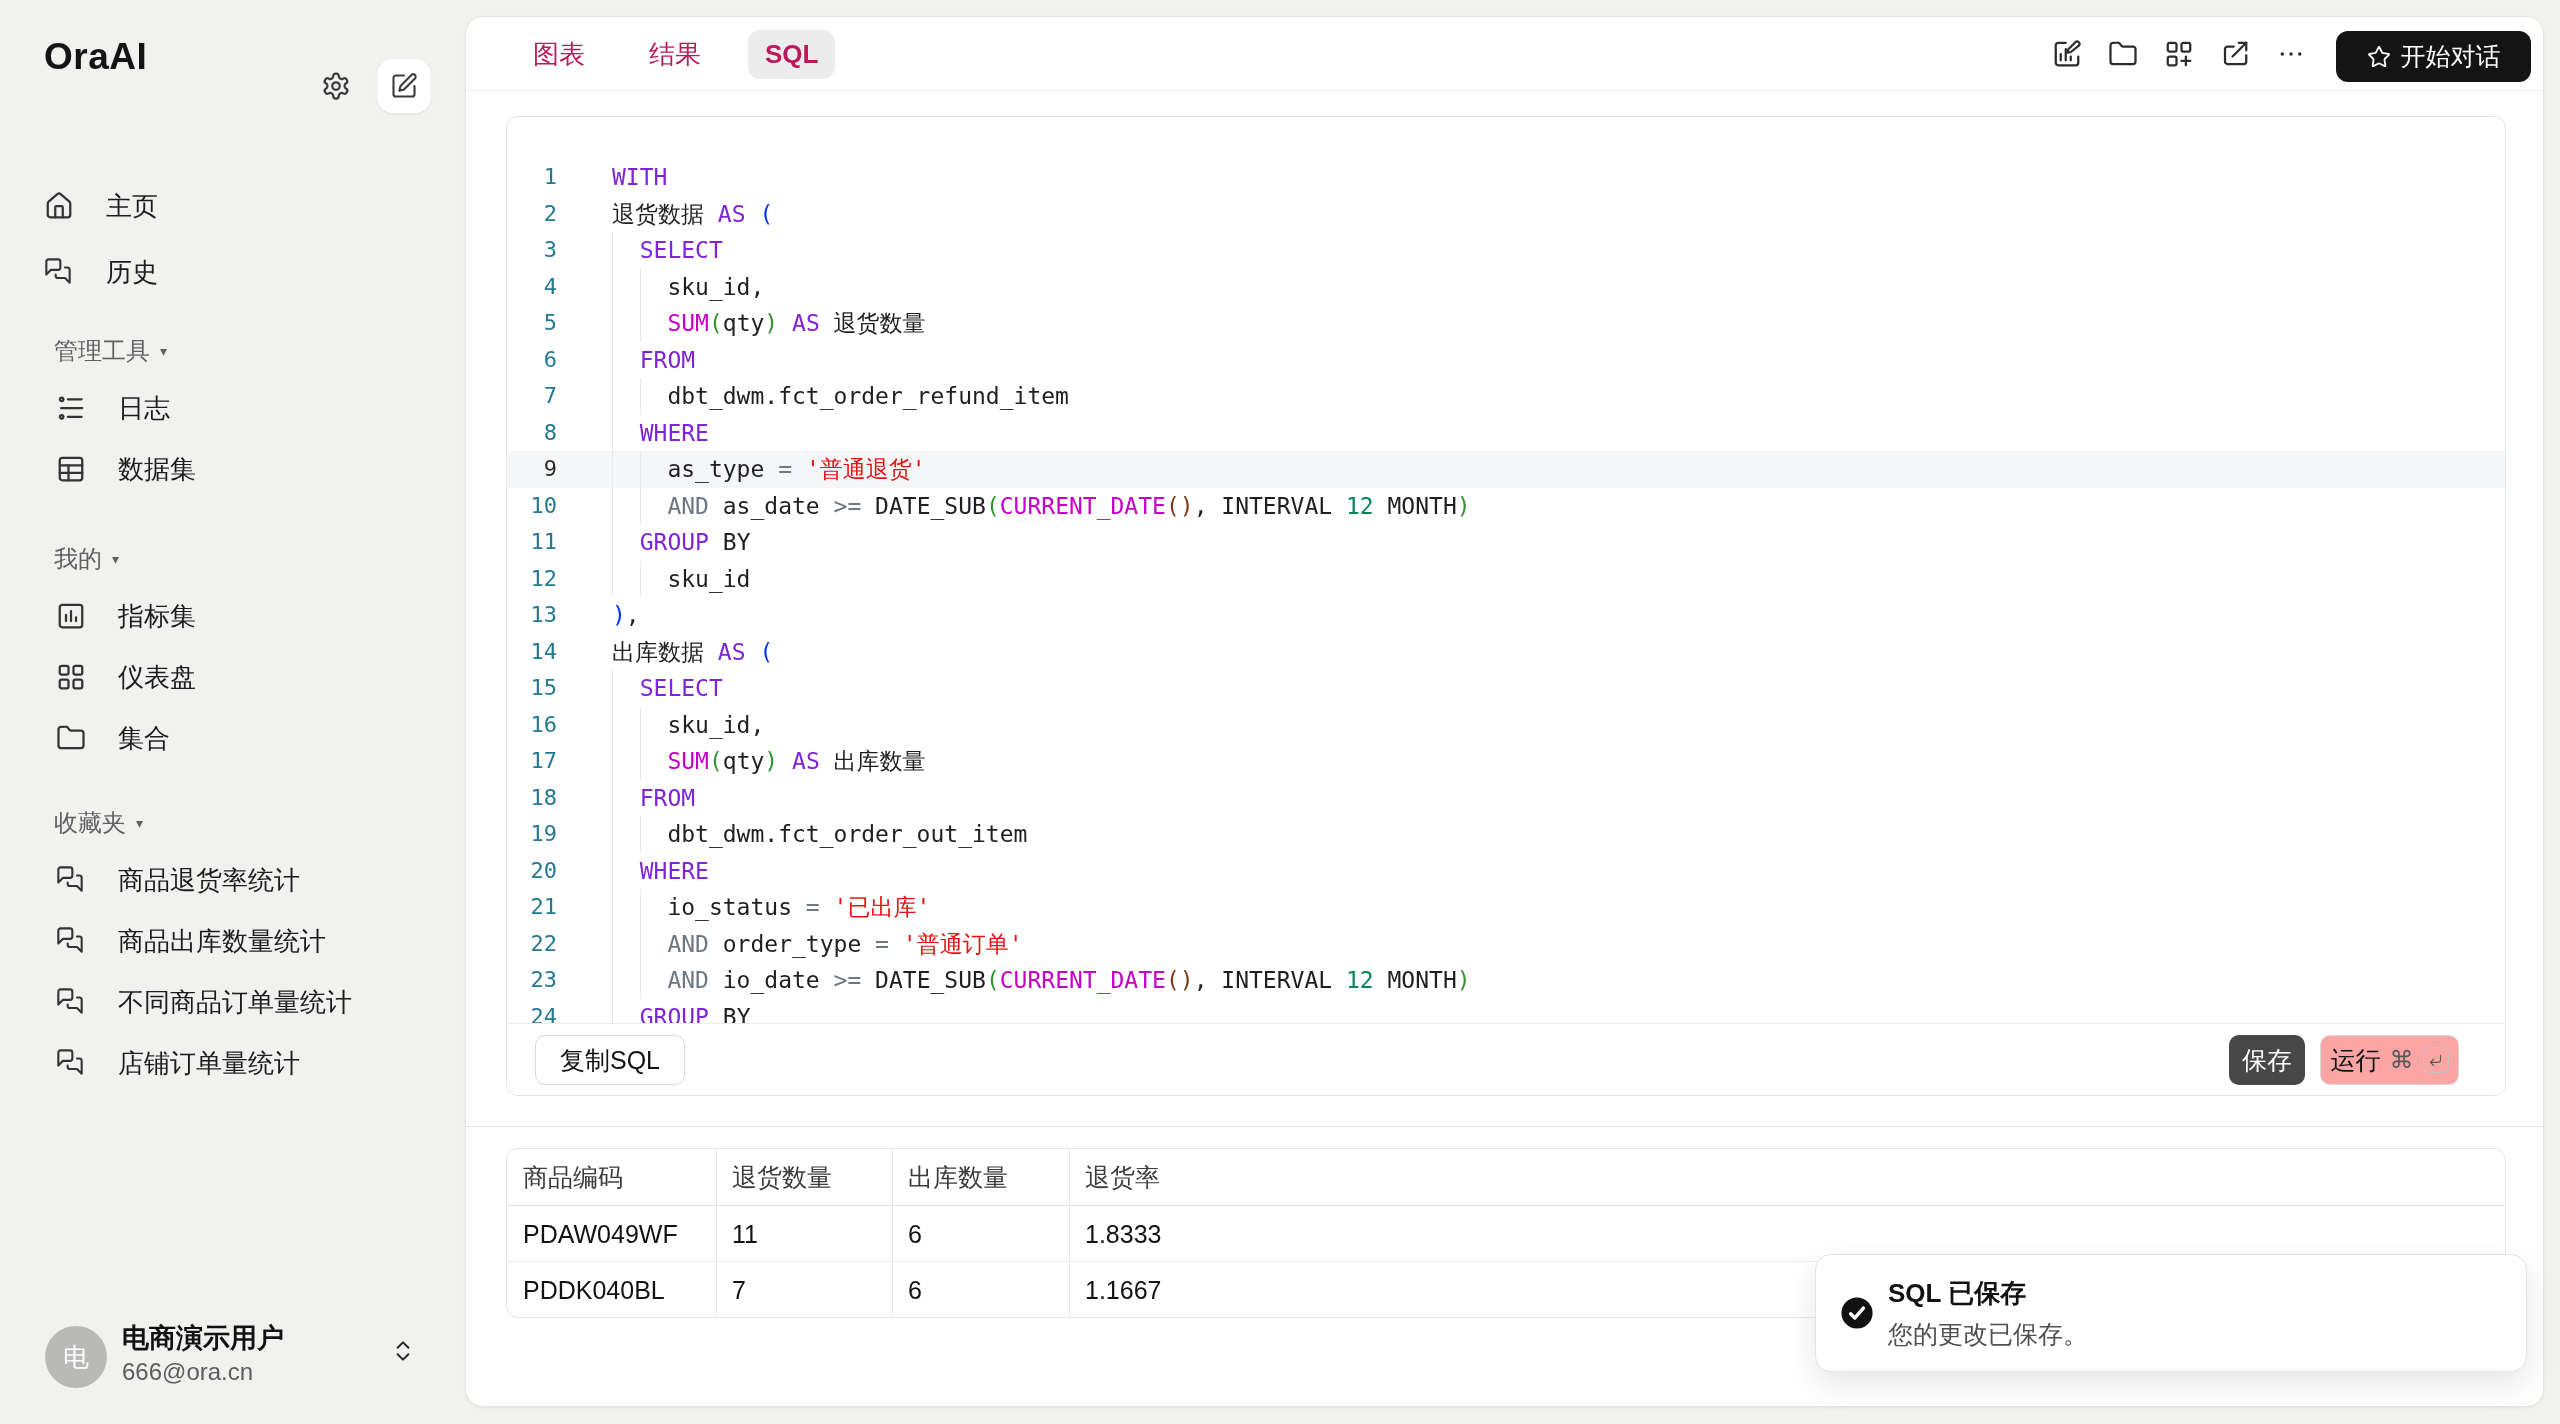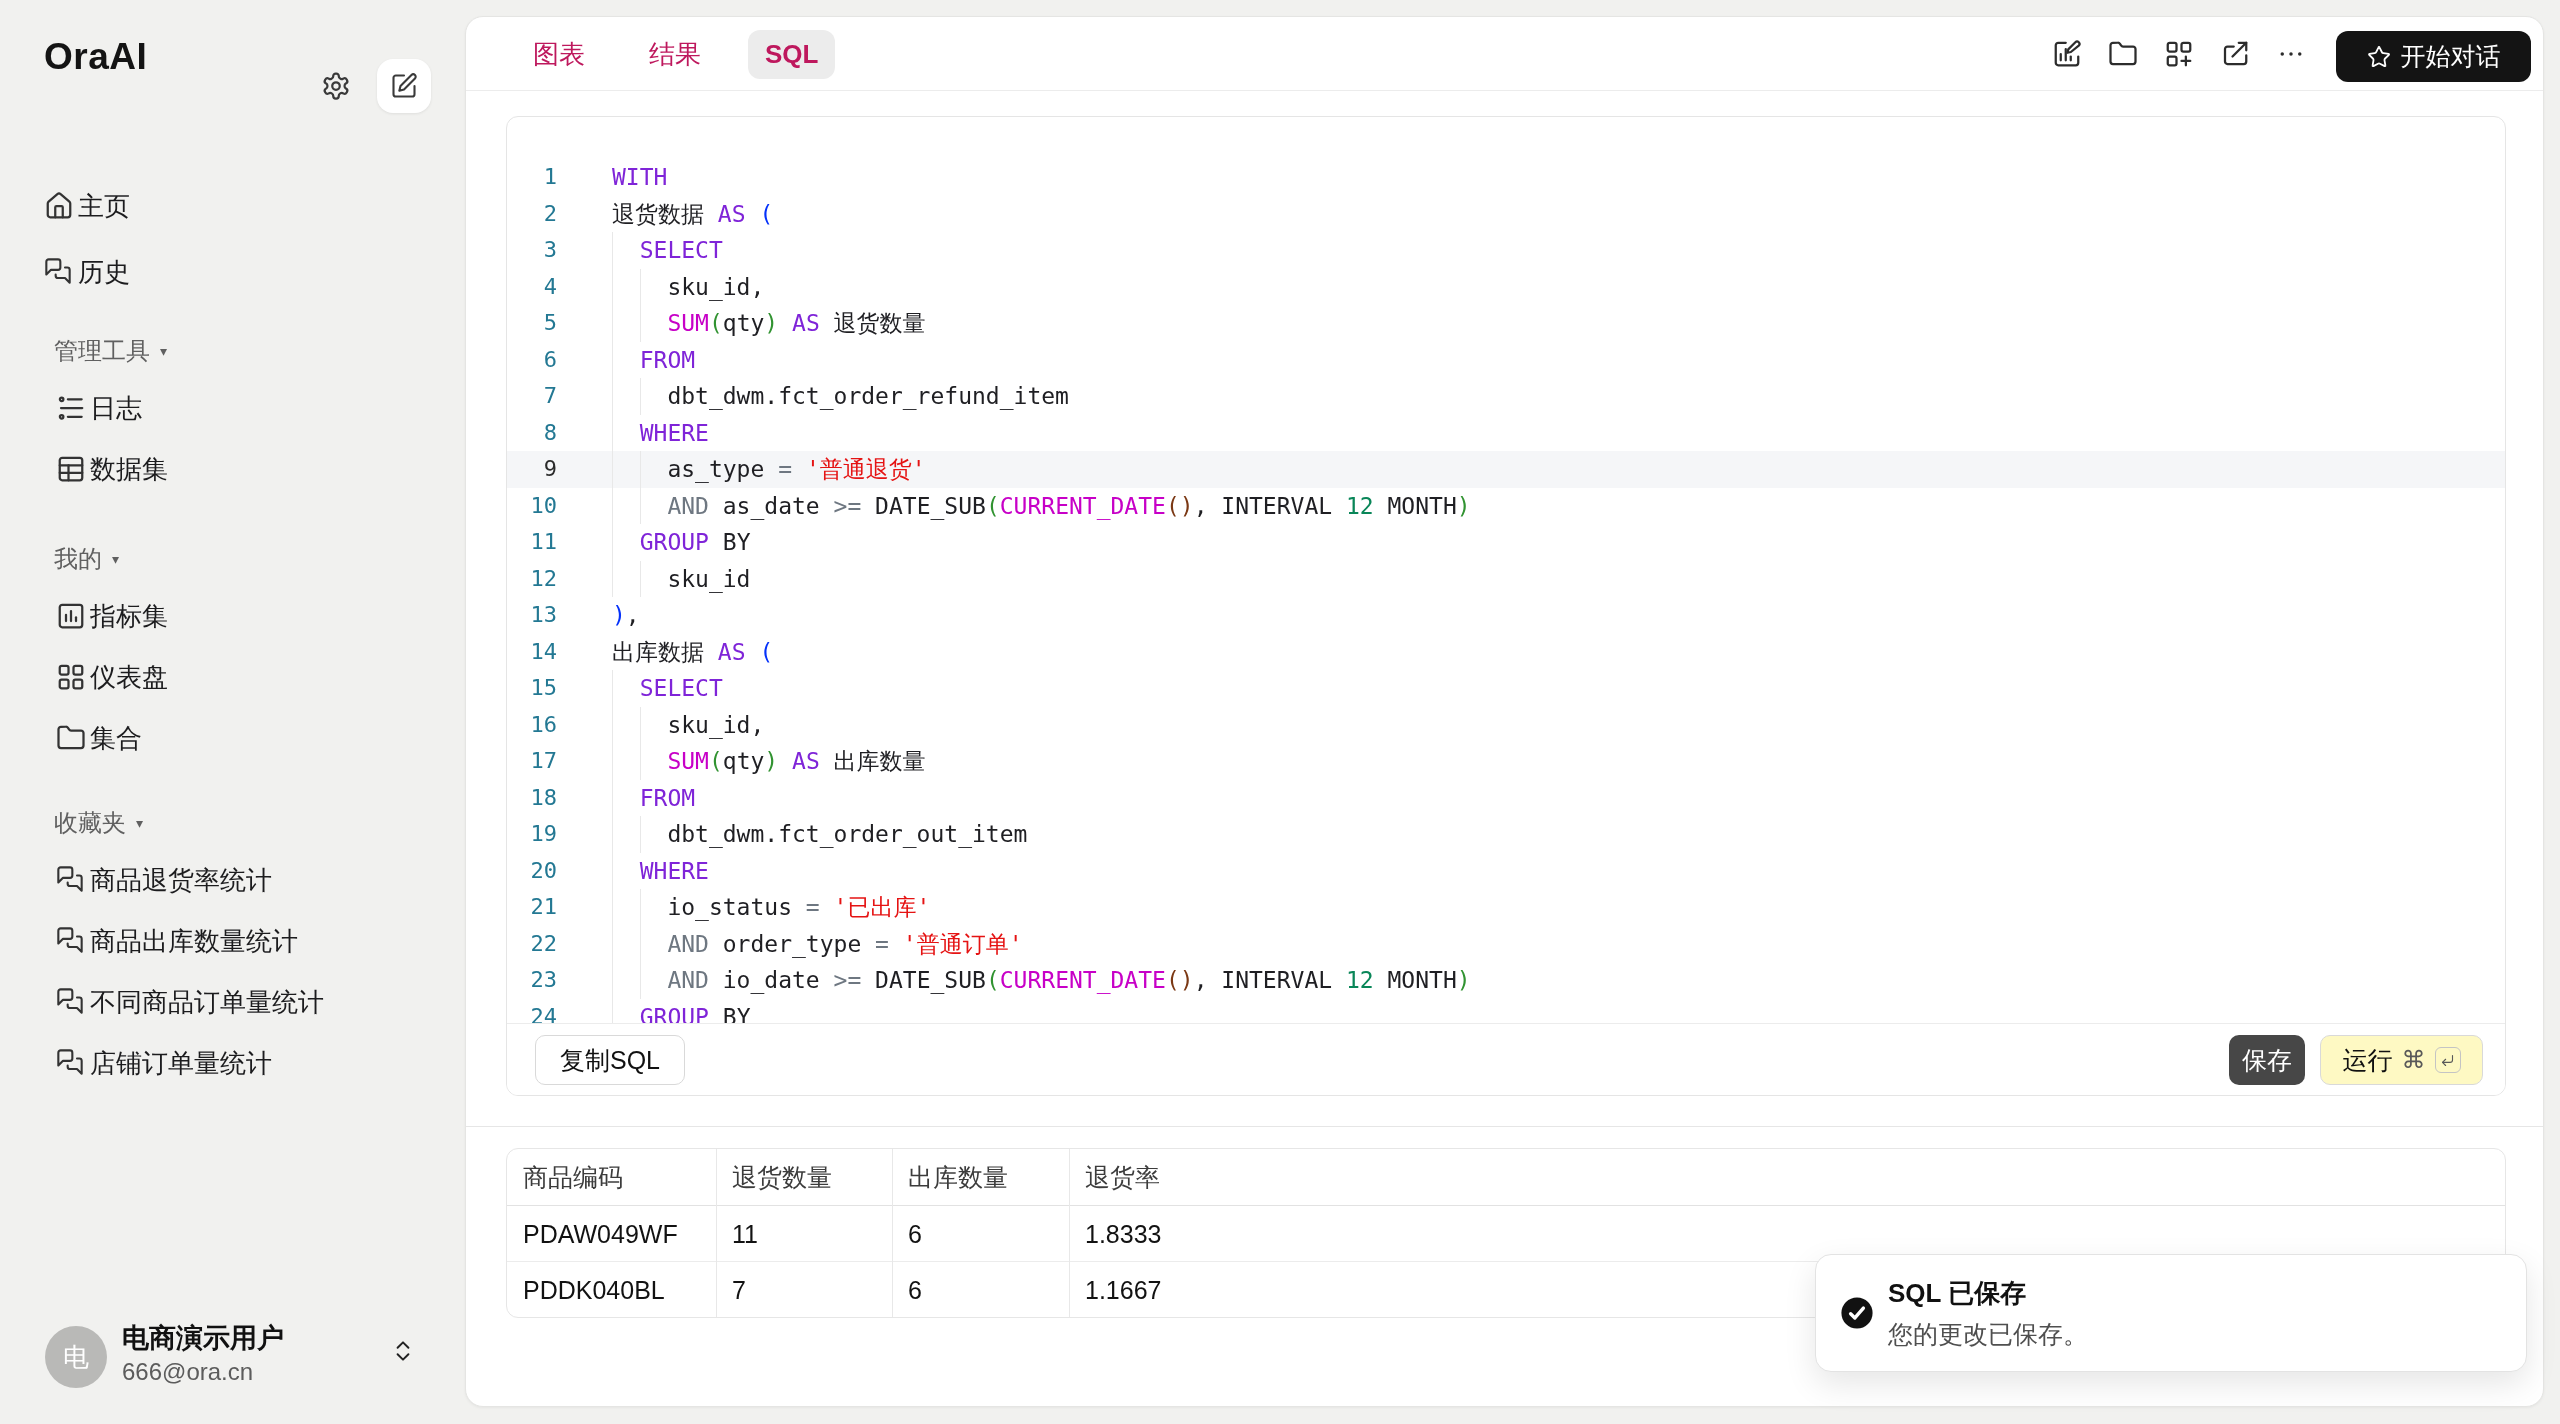--- a/index.html
+++ b/index.html
@@ -16,21 +16,21 @@
   svg{display:block}
   
   .sidebar{position:absolute;left:0;top:0;width:465px;height:1424px}
   .logo{position:absolute;left:44px;top:36px;font-size:37px;font-weight:600;color:#141414;letter-spacing:.5px}
   .icon-btn{position:absolute;display:flex;align-items:center;justify-content:center;background:none;border:none;cursor:pointer;color:#3a3a3a}
   .settings-btn{left:314px;top:64px;width:44px;height:44px}
   .newchat-btn{left:377px;top:59px;width:54px;height:54px;background:#fff;border-radius:16px;box-shadow:0 1px 3px rgba(0,0,0,.08)}
   .nav-top{position:absolute;left:0;top:184px;width:465px}
   .side-item{display:flex;align-items:center;height:44px;margin:0 0 22px 44px;cursor:pointer;color:#1c1c1e}
   .side-item .si-ic{width:30px;height:30px;color:#333;flex:0 0 30px}
-  .side-item .si-label{margin-left:4px;font-size:26px;font-weight:500;white-space:nowrap}
+  .side-item .si-label{margin-left:32px;font-size:26px;font-weight:500;white-space:nowrap}
   .side-section{position:absolute;left:12px;width:465px}
   .sec-0{top:336px}.sec-1{top:544px}.sec-2{top:808px}
   .sec-head{display:flex;align-items:center;height:30px;margin-left:42px;margin-bottom:20px;cursor:pointer;color:#606060;font-size:24px;font-weight:500}
   .sec-head .caret{font-size:14px;margin-left:10px;color:#606060}
   .side-section .side-item{margin-bottom:17px}
   .user-card{position:absolute;left:0;top:1310px;width:465px;height:100px;cursor:pointer}
   .avatar{position:absolute;left:45px;top:16px;width:62px;height:62px;border-radius:50%;background:#b9b9b7;color:#fff;font-size:26px;display:flex;align-items:center;justify-content:center}
   .user-name{position:absolute;left:122px;top:10px;font-size:27px;font-weight:700;color:#111}
   .user-email{position:absolute;left:122px;top:48px;font-size:24px;color:#5c5c5c}
   .user-chevrons{position:absolute;left:390px;top:28px;width:26px;height:26px;color:#222}
@@ -53,21 +53,21 @@
   .code-text{margin-left:55px}
   .ind{display:inline-block;width:2ch;height:36.5px;border-left:1px solid #e8e8e8;vertical-align:top}
   .tk-kw{color:var(--c-syntax_keyword)} .tk-fn{color:var(--c-syntax_function)}
   .tk-str{color:var(--c-syntax_string)} .tk-num{color:var(--c-syntax_number)}
   .tk-op{color:var(--c-syntax_operator)} .tk-id{color:var(--c-syntax_text)}
   .tk-p1{color:var(--c-bracket_level1)} .tk-p2{color:var(--c-bracket_level2)} .tk-p3{color:var(--c-bracket_level3)}
   .editor-footer{position:absolute;left:0;right:0;bottom:0;height:72px;border-top:1px solid #ececec;background:#fff}
   .btn{position:absolute;top:11px;height:50px;border-radius:10px;font-size:25px;display:flex;align-items:center;justify-content:center;cursor:pointer;font-family:inherit}
   .copy-btn{left:28px;width:150px;background:#fff;border:1px solid #d9d9d9;color:#111}
   .save-btn{left:1722px;width:76px;background:var(--c-save_button_bg);border:none;color:#fff}
-  .run-btn{left:1813px;width:163px;background:#fef9c3;border:1px solid #d9d9d9;color:#111;gap:9px}
+  .run-btn{left:1813px;width:139px;background:#fca5a5;border:1px solid #d9d9d9;color:#111;gap:9px}
   .kbd-mod{color:#595959;font-size:24px}
   .kbd-enter{width:26px;height:26px;border:1.5px solid #c4c4c4;border-radius:6px;color:#595959;display:flex;align-items:center;justify-content:center}
   .section-divider{position:absolute;left:0;top:1109px;width:100%;height:1px;background:#e6e6e6}
   
   .table-card{position:absolute;left:40px;top:1131px;width:2000px;height:170px;border:1px solid #e6e6e6;border-radius:12px;overflow:hidden;background:#fff}
   .tgrid{display:grid;grid-template-columns:209px 176px 177px 1fr}
   .th{height:57px;line-height:57px;font-size:25px;font-weight:500;color:#3c3c3c;padding-left:16px;border-bottom:1px solid #e2e2e2;white-space:nowrap;overflow:hidden}
   .td{height:56px;line-height:56px;font-size:25px;color:#121212;padding-left:16px;border-bottom:1px solid #ececec;white-space:nowrap;overflow:hidden}
   .vsep{position:absolute;top:0;bottom:0;width:1px;background:#e8e8e8}
   

